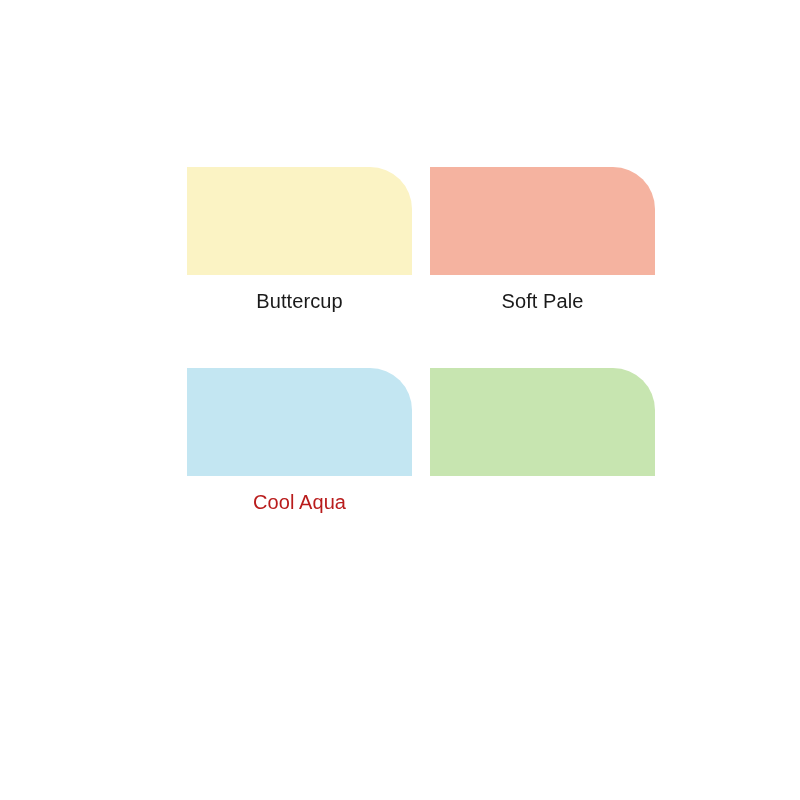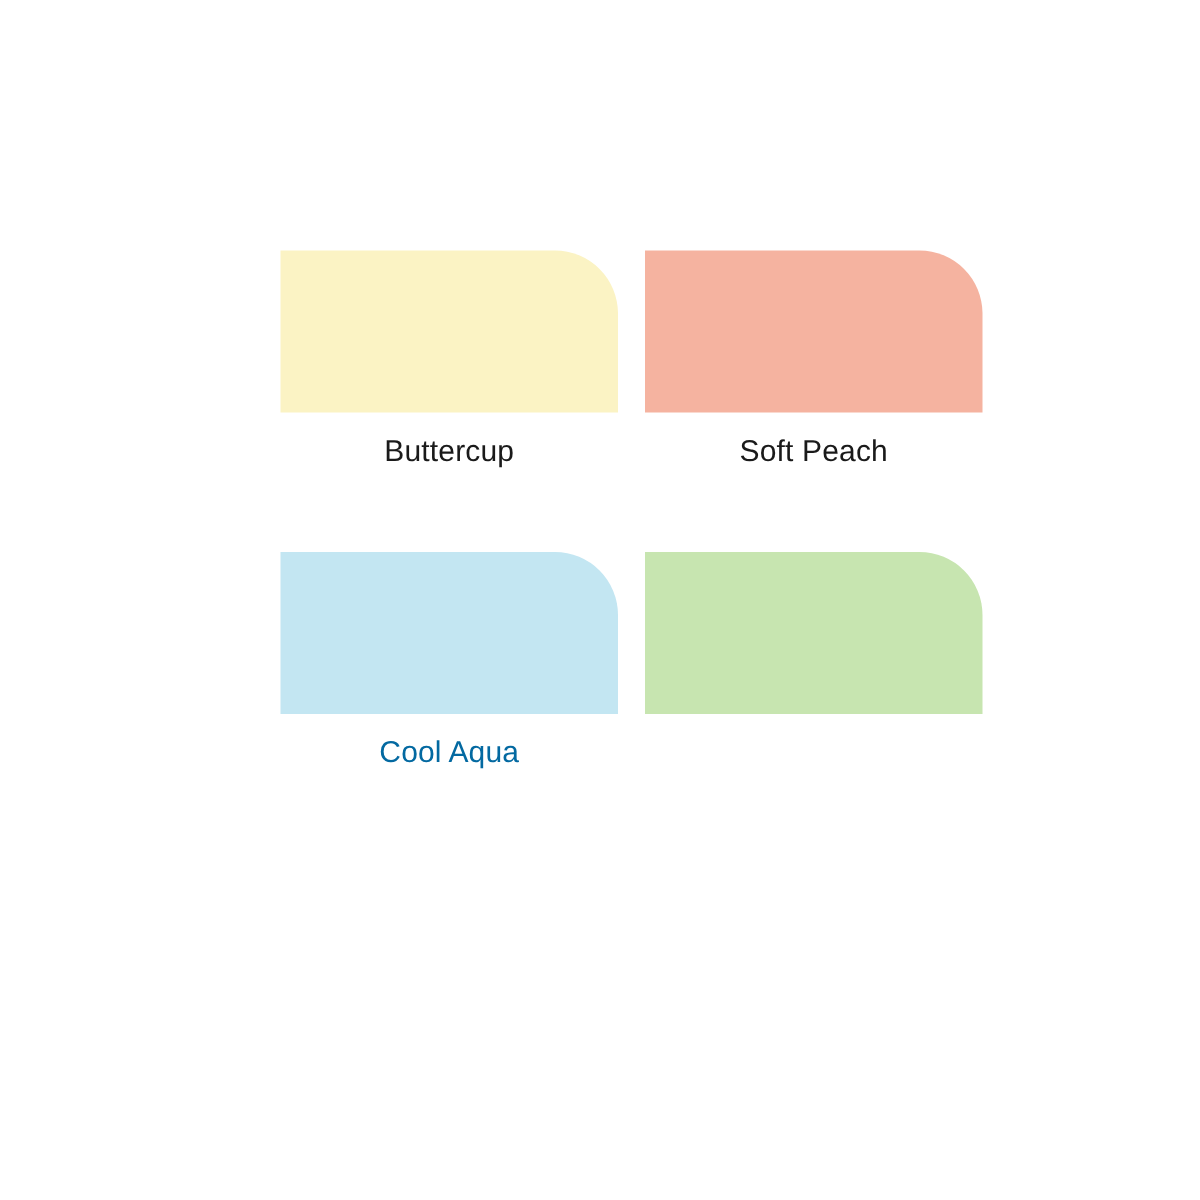--- a/index.html
+++ b/index.html
@@ -68,28 +68,28 @@
 <div id="palette-board">
   <div class="swatch-grid">
 
     <div class="swatch-cell">
       <div class="swatch-chip" style="background: rgb(251, 243, 196);"></div>
       <div class="swatch-label" style="color: rgb(26, 26, 26);">Buttercup</div>
     </div>
 
     <div class="swatch-cell">
       <div class="swatch-chip" style="background: rgb(245, 179, 160);"></div>
-      <div class="swatch-label" style="color: rgb(26, 26, 26);">Soft Peach</div>
+      <div class="swatch-label" style="color: rgb(26, 26, 26);">Soft Pale</div>
     </div>
 
 
 
     <div class="swatch-cell">
       <div class="swatch-chip" style="background: rgb(195, 230, 242);"></div>
-      <div class="swatch-label" style="color: #0369a1;">Cool Aqua</div>
+      <div class="swatch-label" style="color: #b91c1c;">Cool Aqua</div>
     </div>
 
     <div class="swatch-cell">
       <div class="swatch-chip" style="background: rgb(199, 229, 176);"></div>
     </div>
 
   </div>
 </div>
 
 </body></html>

